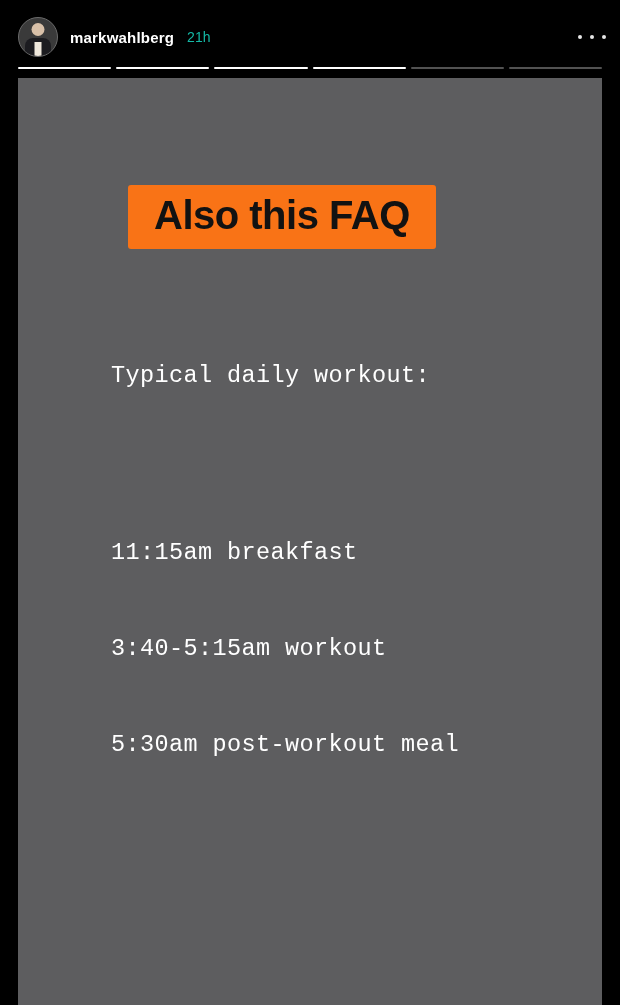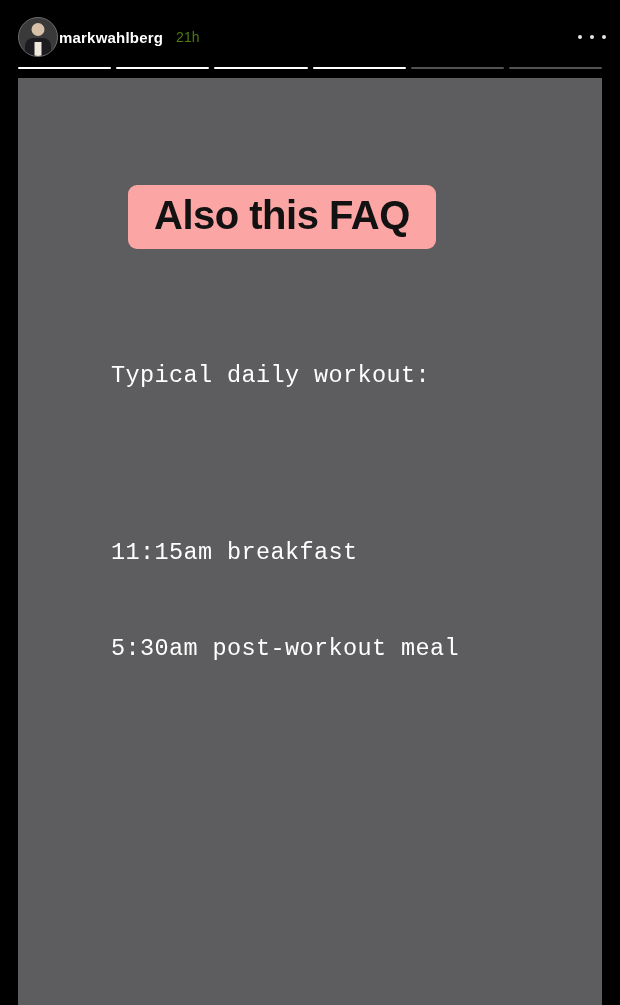--- a/index.html
+++ b/index.html
@@ -72,25 +72,25 @@
     bottom: 0;
     transform: translateX(-50%);
     width: 7px;
     height: 14px;
     background: #efe8dc;
   }
   .username {
     color: #ffffff;
     font-size: 15px;
     font-weight: bold;
-    margin-left: 1px;
+    margin-left: 12px;
     letter-spacing: 0.2px;
   }
   .timestamp {
-    color: #4d7c0f;
+    color: #14b8a6;
     font-size: 14px;
     margin-left: 13px;
   }
   .more-icon {
     position: absolute;
     right: 14px;
     top: 27px;
     width: 28px;
     height: 20px;
     display: flex;
@@ -128,23 +128,23 @@
     top: 78px;
     width: 584px;
     height: 927px;
     background: #5d5d5f;
     overflow: hidden;
   }
   .banner {
     position: absolute;
     left: 110px;
     top: 107px;
-    background: #fca5a5;
+    background: #f97316;
     padding: 9px 26px 13px 26px;
-    border-radius: 9px;
+    border-radius: 3px;
   }
   .banner span {
     font-family: "Liberation Sans", sans-serif;
     font-weight: bold;
     font-size: 40px;
     color: #121212;
     letter-spacing: -0.5px;
     line-height: 1.05;
     white-space: nowrap;
   }
@@ -199,20 +199,21 @@
   <div class="canvas">
 
     <div class="banner">
       <span>Also this FAQ</span>
     </div>
 
     <div class="mono">
       <span class="line">Typical daily workout:</span>
       <span class="blank"></span>
       <span class="line">11:15am breakfast</span>
+      <span class="line">3:40-5:15am workout</span>
       <span class="line">5:30am post-workout meal</span>
       
       
       
       
       
       
       
       
       

